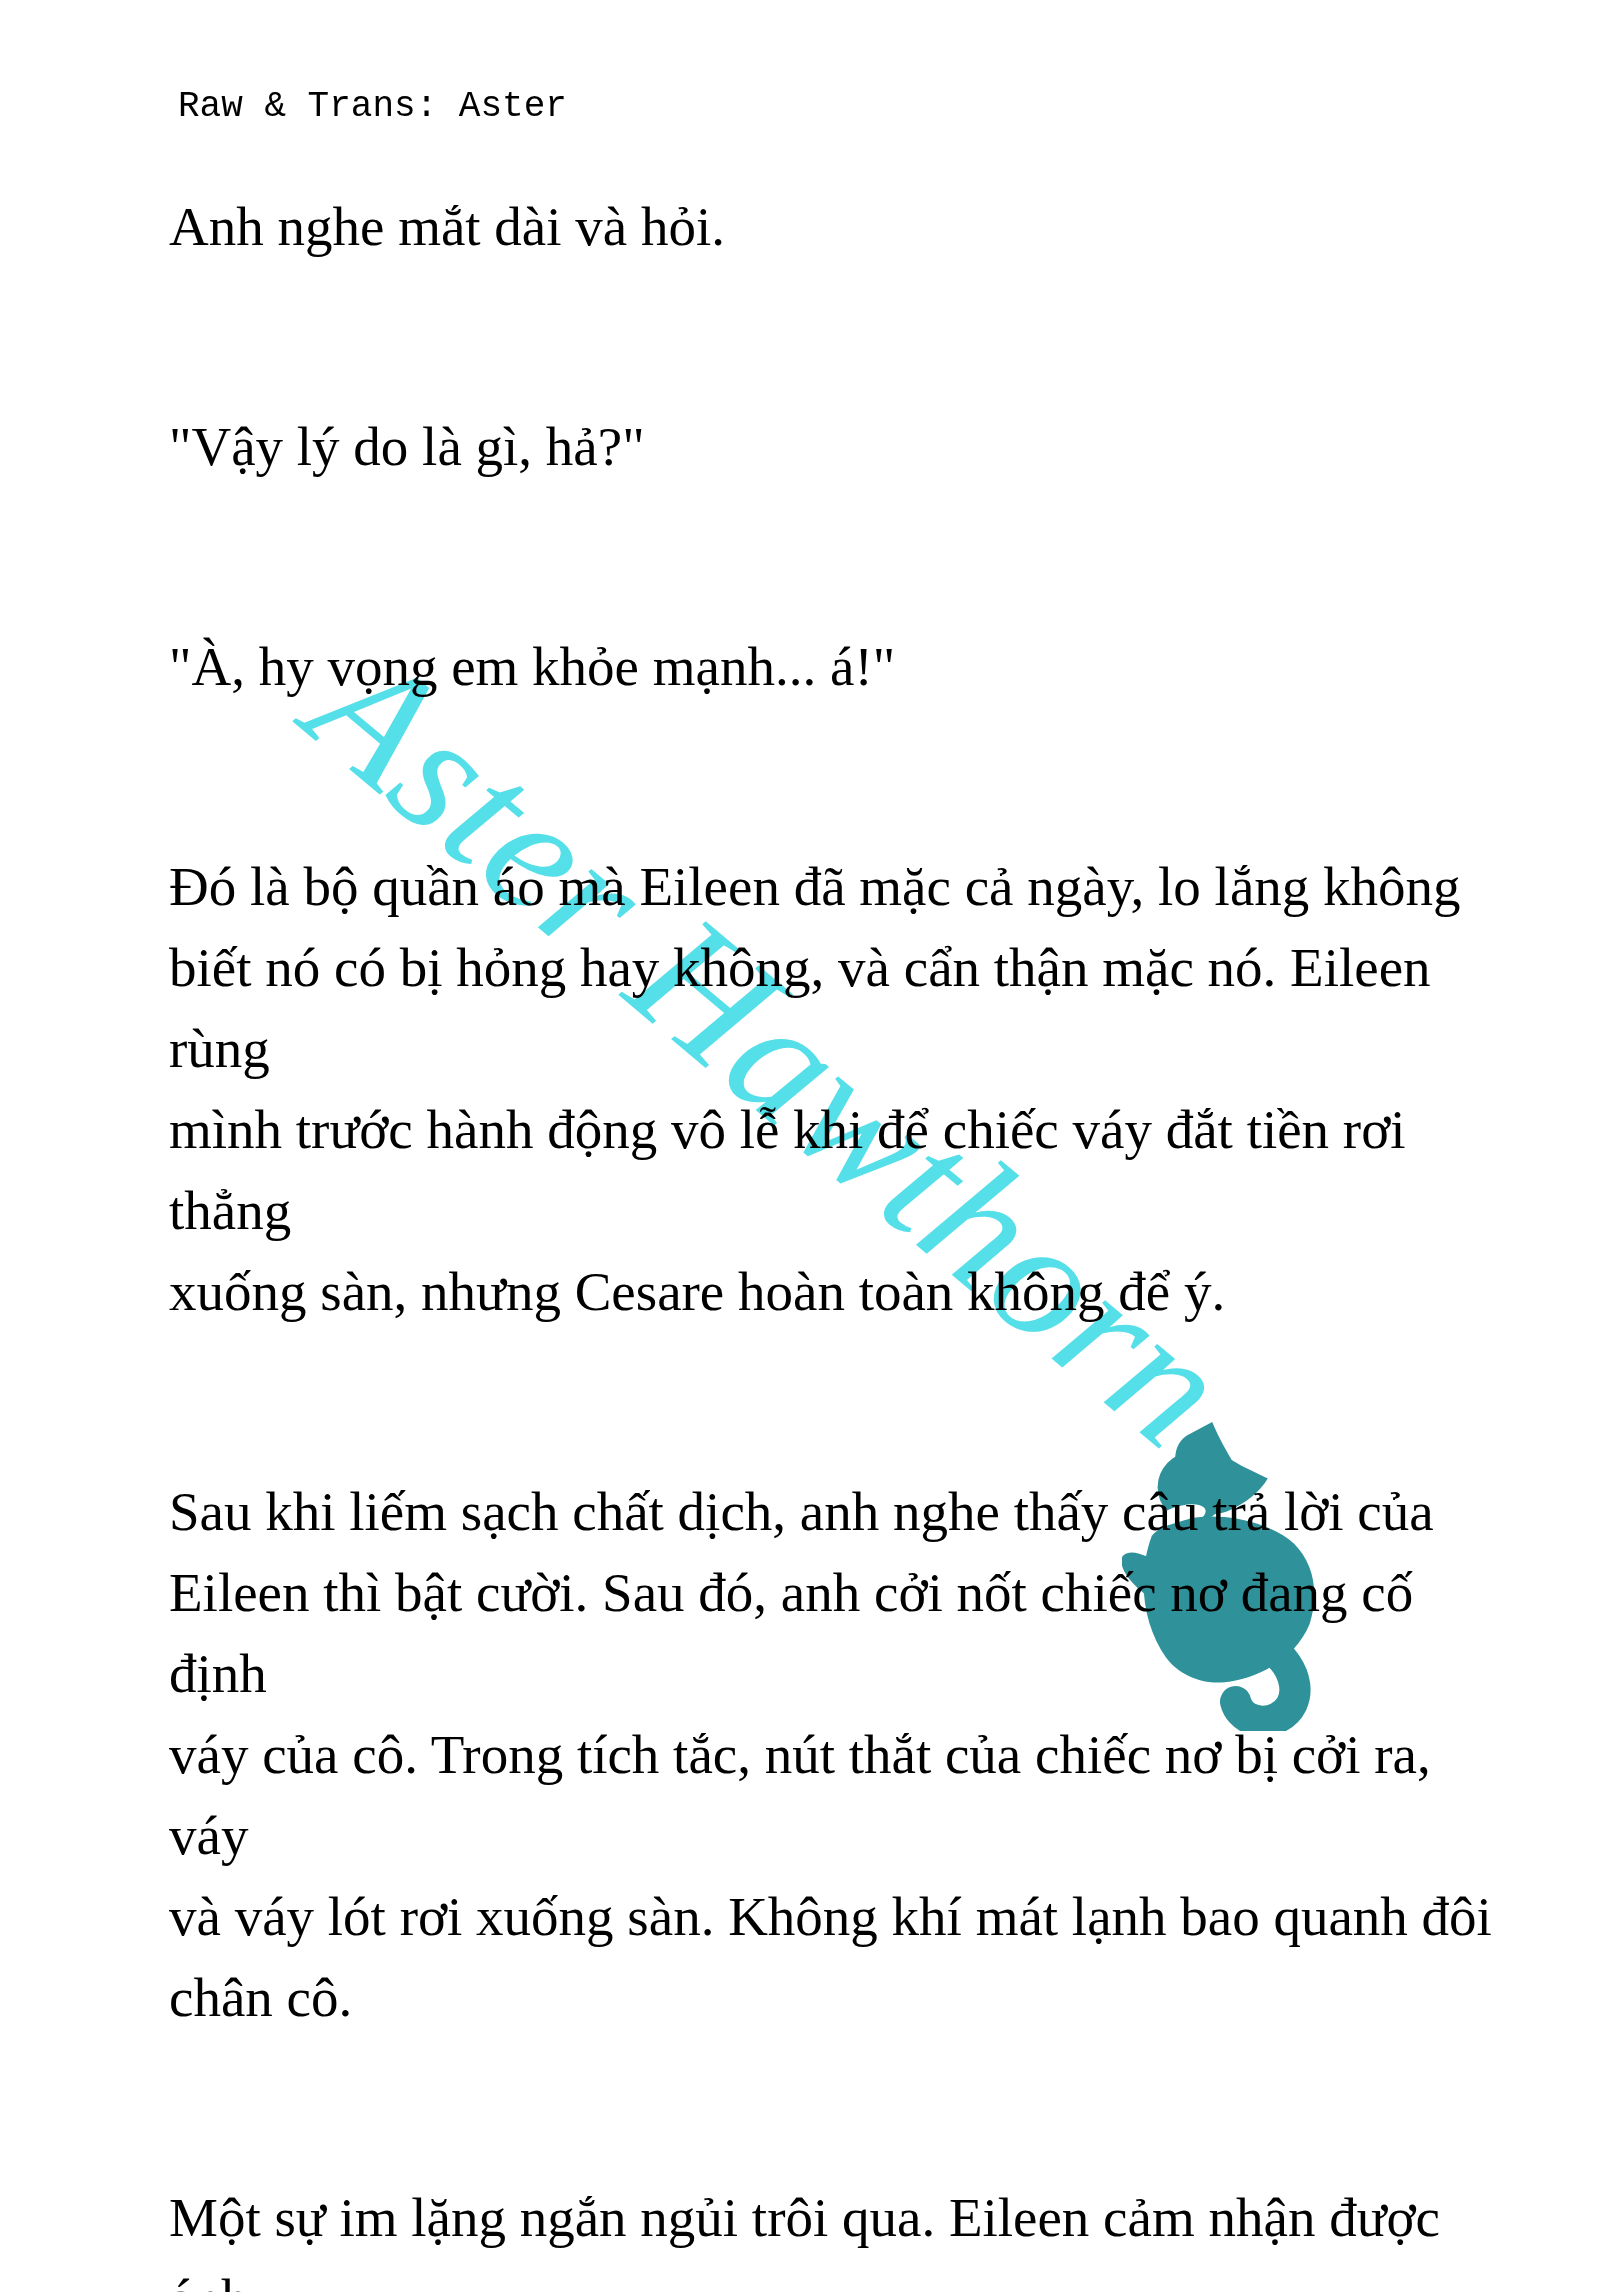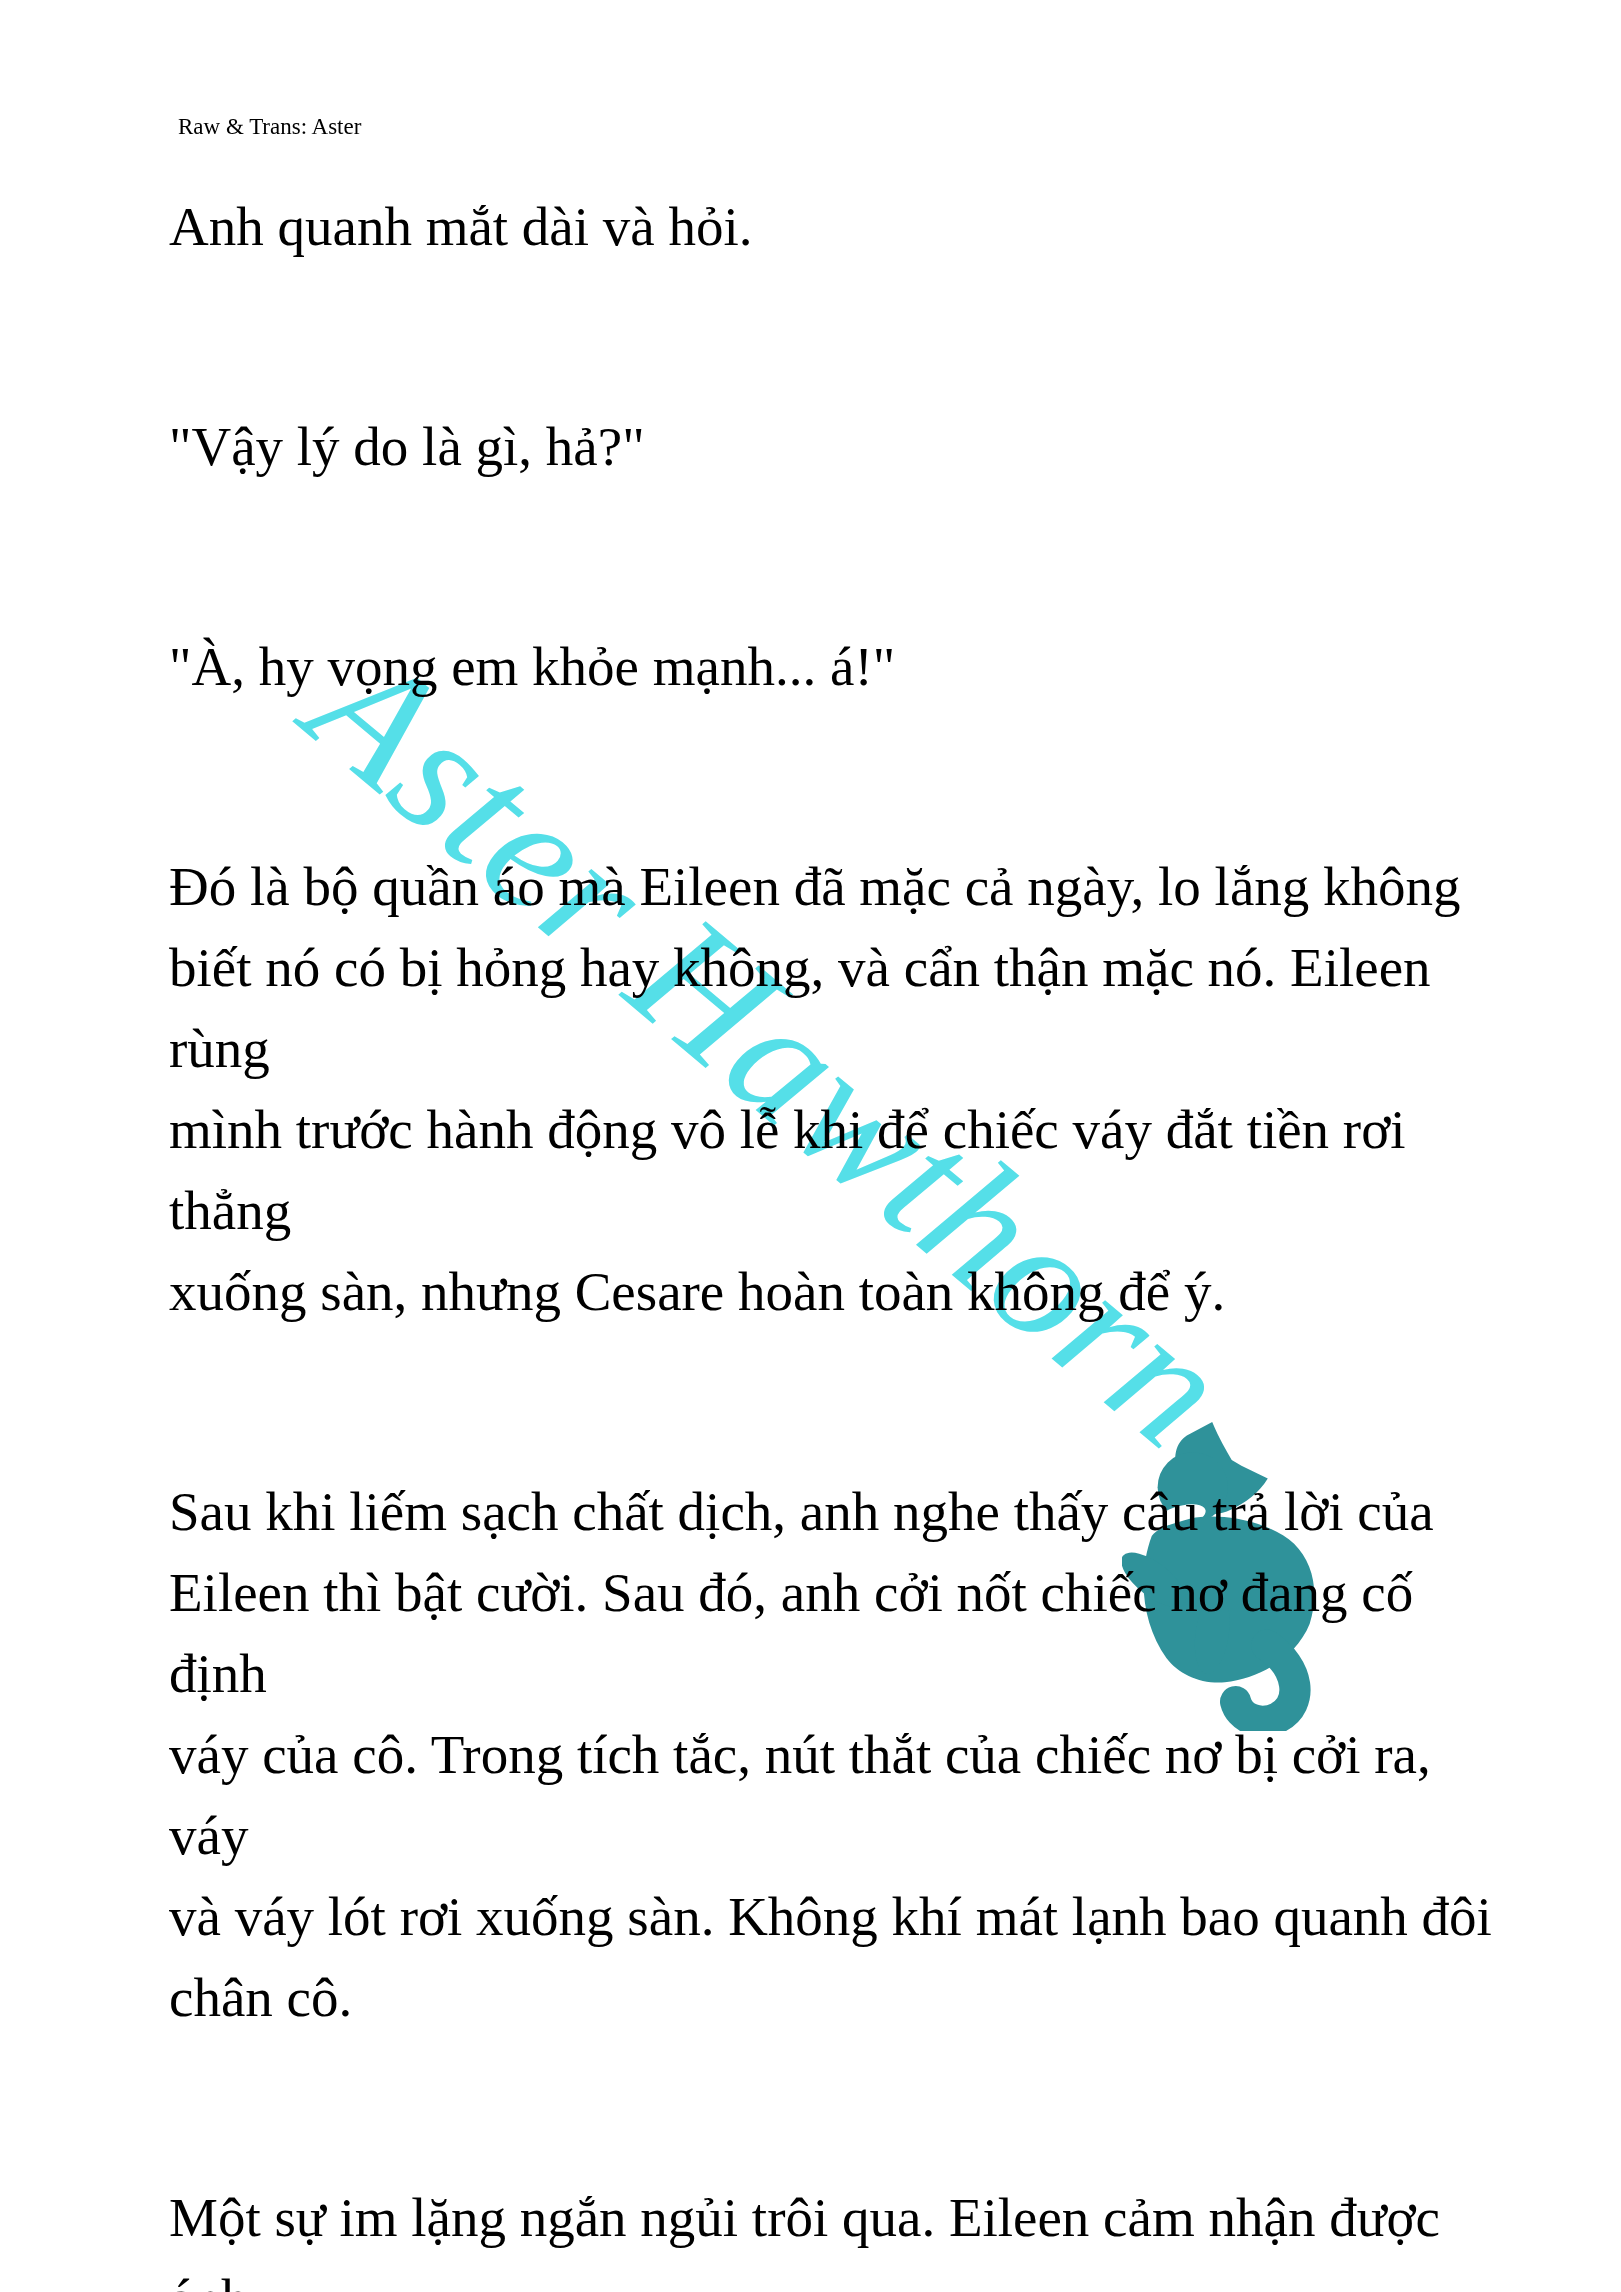--- a/index.html
+++ b/index.html
@@ -11,23 +11,23 @@
     position: relative;
     width: 1621px;
     height: 2293px;
     background: var(--page-bg, #ffffff);
     overflow: hidden;
     font-family: "Liberation Serif", "DejaVu Serif", serif;
   }
   .header {
     position: absolute;
     left: 178px;
-    top: 111px;
-    font-family: Liberation Serif, serif;
-    font-size: 23px;
+    top: 91px;
+    font-family: Liberation Mono, monospace;
+    font-size: 36px;
     line-height: 31px;
     color: var(--text-color, #000000);
     z-index: 4;
   }
   .watermark {
     position: absolute;
     left: 392px;
     top: 617px;
     font-family: "Liberation Serif", "DejaVu Serif", serif;
     font-style: italic;
@@ -96,21 +96,21 @@
     <ellipse style="fill: var(--cat-color, #2f929a);" cx="32" cy="165" rx="40" ry="17" transform="rotate(38 32 165)"></ellipse>
 
     <ellipse style="fill: var(--cat-color, #2f929a);" cx="92" cy="220" rx="17" ry="42" transform="rotate(8 92 220)"></ellipse>
 
     <path style="fill: none; stroke: var(--cat-color, #2f929a);" stroke-width="32" stroke-linecap="round" d="M 148,232 C 182,255 186,292 160,306 C 140,316 120,306 116,290"></path>
   </svg>
 
   <div class="header">Raw &amp; Trans: Aster</div>
 
   <div class="body-text">
-    <p class="para">Anh quanh mắt dài và hỏi.</p>
+    <p class="para">Anh nghe mắt dài và hỏi.</p>
     <p class="para">"Vậy lý do là gì, hả?"</p>
     <p class="para">"À, hy vọng em khỏe mạnh... á!"</p>
     <p class="para">Đó là bộ quần áo mà Eileen đã mặc cả ngày, lo lắng không
 biết nó có bị hỏng hay không, và cẩn thận mặc nó. Eileen rùng
 mình trước hành động vô lễ khi để chiếc váy đắt tiền rơi thẳng
 xuống sàn, nhưng Cesare hoàn toàn không để ý.</p>
     <p class="para">Sau khi liếm sạch chất dịch, anh nghe thấy câu trả lời của
 Eileen thì bật cười. Sau đó, anh cởi nốt chiếc nơ đang cố định
 váy của cô. Trong tích tắc, nút thắt của chiếc nơ bị cởi ra, váy
 và váy lót rơi xuống sàn. Không khí mát lạnh bao quanh đôi

